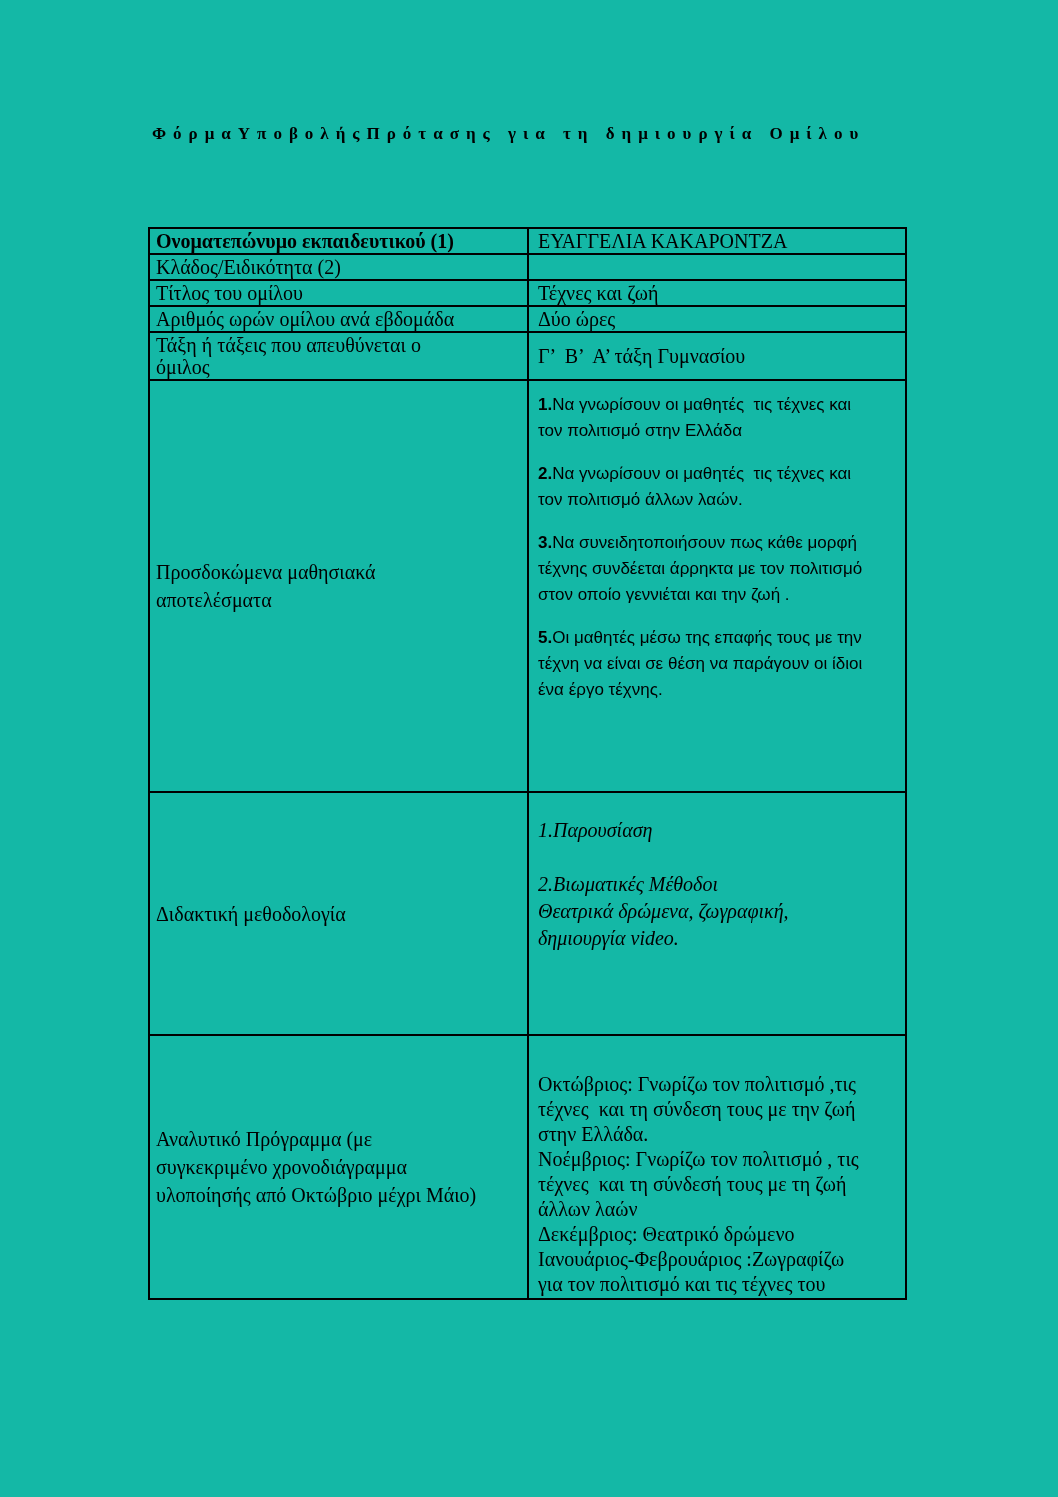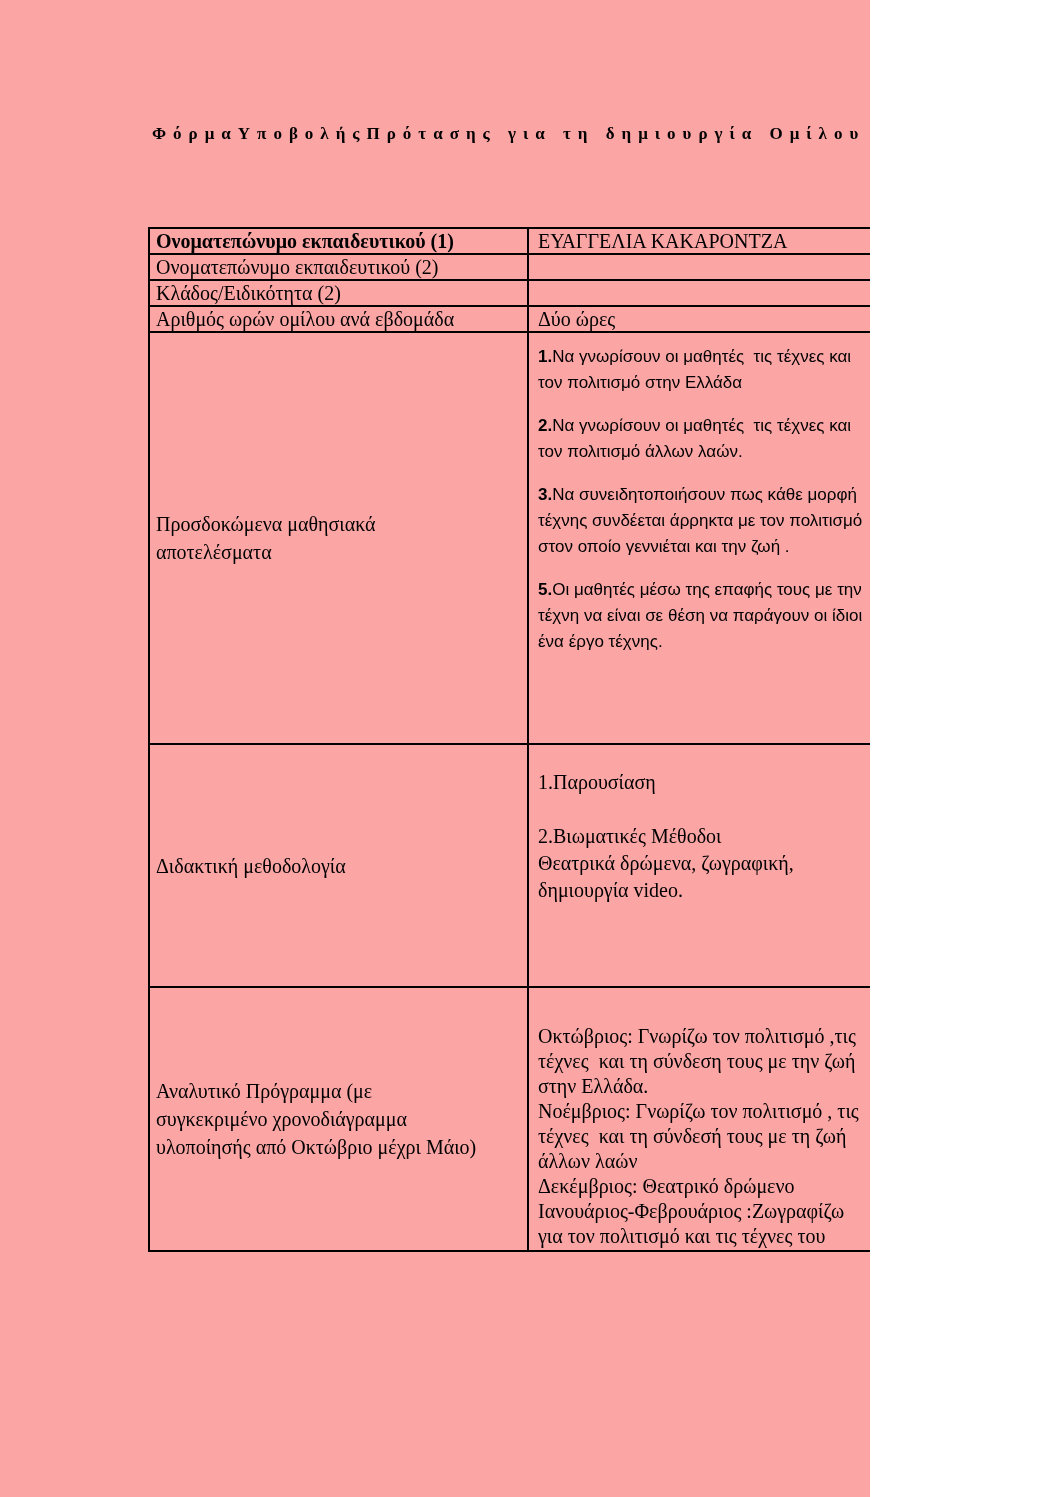--- a/index.html
+++ b/index.html
@@ -1,21 +1,21 @@
 <!DOCTYPE html>
 <html><head>
 <meta charset="utf-8">
 <style>
   html,body{margin:0;padding:0;}
   body{background:#ffffff;}
   .page{
     position:relative;
-    width:870px;
+    width:1058px;
     height:1497px;
-    background:#fca5a5;
+    background:#14b8a6;
     color:#000000;
     font-family:"Liberation Serif", serif;
     overflow:hidden;
   }
   .doc-title{
     position:absolute;
     left:152px;
     top:124px;
     margin:0;
     font-size:17px;
@@ -59,20 +59,21 @@
     font-family:"Liberation Sans", sans-serif;
     font-size:17px;
     line-height:26px;
     padding-top:11px;
   }
   tr.r-9 td.cell-value .para{margin:0 0 17px 0;}
   tr.r-10{height:243px;}
   tr.r-10 td.cell-value{
     line-height:27px;
     padding-top:24px;
+    font-style:italic;
   }
   tr.r-10 td.cell-value .para{margin:0 0 27px 0;}
   tr.r-11{height:242px;}
   tr.r-11 td.cell-value{
     line-height:25px;
     padding-top:36px;
   }
   tr.r-11 td.cell-value .para{margin:0;}
   tr.r-tall td.cell-label{line-height:28px;}
 </style>
@@ -88,31 +89,39 @@
       <col class="c-value">
     </colgroup>
     <tbody id="form-rows">
         <tr class="r-short">
           <td class="cell-label bold">Ονοματεπώνυμο εκπαιδευτικού (1)</td>
           <td class="cell-value">
             <div class="para">ΕΥΑΓΓΕΛΙΑ ΚΑΚΑΡΟΝΤΖΑ</div>
           </td>
         </tr>
         <tr class="r-short">
-          <td class="cell-label">Ονοματεπώνυμο εκπαιδευτικού (2)</td>
+          <td class="cell-label">Κλάδος/Ειδικότητα (2)</td>
           <td class="cell-value"></td>
         </tr>
         <tr class="r-short">
-          <td class="cell-label">Κλάδος/Ειδικότητα (2)</td>
-          <td class="cell-value"></td>
+          <td class="cell-label">Τίτλος του ομίλου</td>
+          <td class="cell-value">
+            <div class="para">Τέχνες και ζωή</div>
+          </td>
         </tr>
         <tr class="r-short">
           <td class="cell-label">Αριθμός ωρών ομίλου ανά εβδομάδα</td>
           <td class="cell-value">
             <div class="para">Δύο ώρες</div>
+          </td>
+        </tr>
+        <tr class="">
+          <td class="cell-label">Τάξη ή τάξεις που απευθύνεται ο<br>όμιλος</td>
+          <td class="cell-value">
+            <div class="para">Γ’  Β’  Α’ τάξη Γυμνασίου</div>
           </td>
         </tr>
         <tr class=" r-tall r-9">
           <td class="cell-label">Προσδοκώμενα μαθησιακά<br>αποτελέσματα</td>
           <td class="cell-value">
             <div class="para"><b>1.</b>Να γνωρίσουν οι μαθητές  τις τέχνες και<br>τον πολιτισμό στην Ελλάδα</div>
             <div class="para"><b>2.</b>Να γνωρίσουν οι μαθητές  τις τέχνες και<br>τον πολιτισμό άλλων λαών.</div>
             <div class="para"><b>3.</b>Να συνειδητοποιήσουν πως κάθε μορφή<br>τέχνης συνδέεται άρρηκτα με τον πολιτισμό<br>στον οποίο γεννιέται και την ζωή .</div>
             <div class="para"><b>5.</b>Οι μαθητές μέσω της επαφής τους με την<br>τέχνη να είναι σε θέση να παράγουν οι ίδιοι<br>ένα έργο τέχνης.</div>
           </td>

